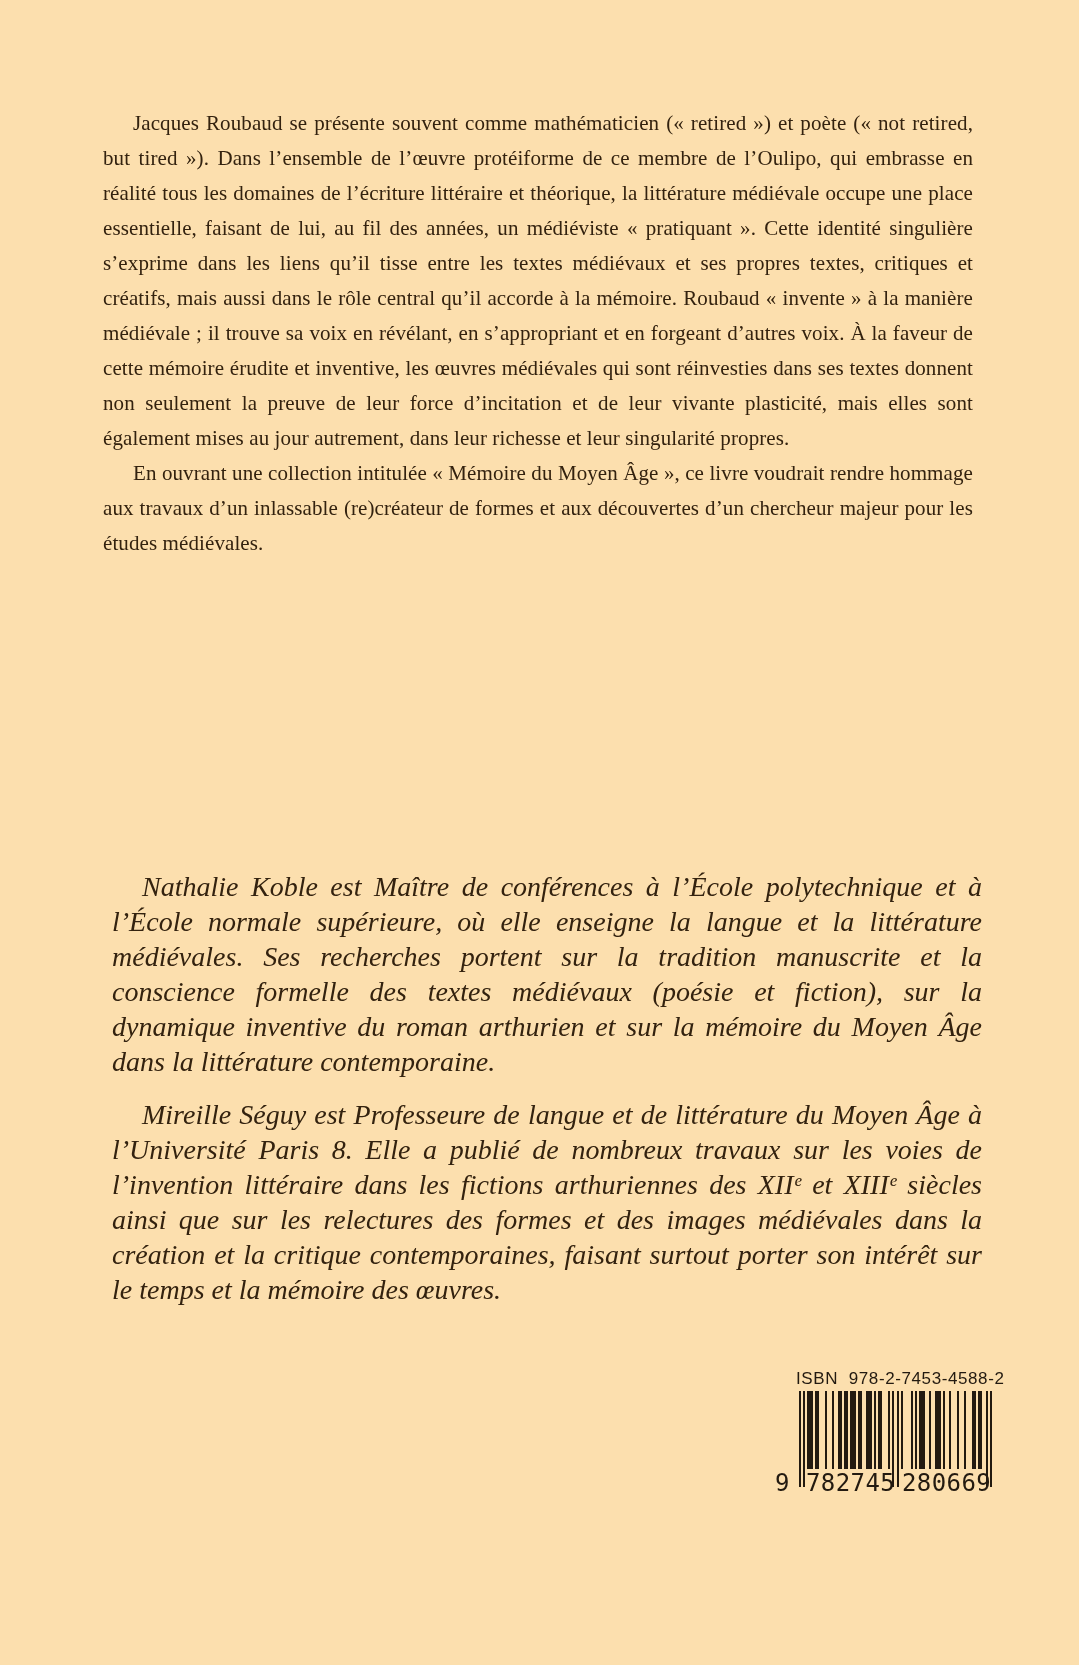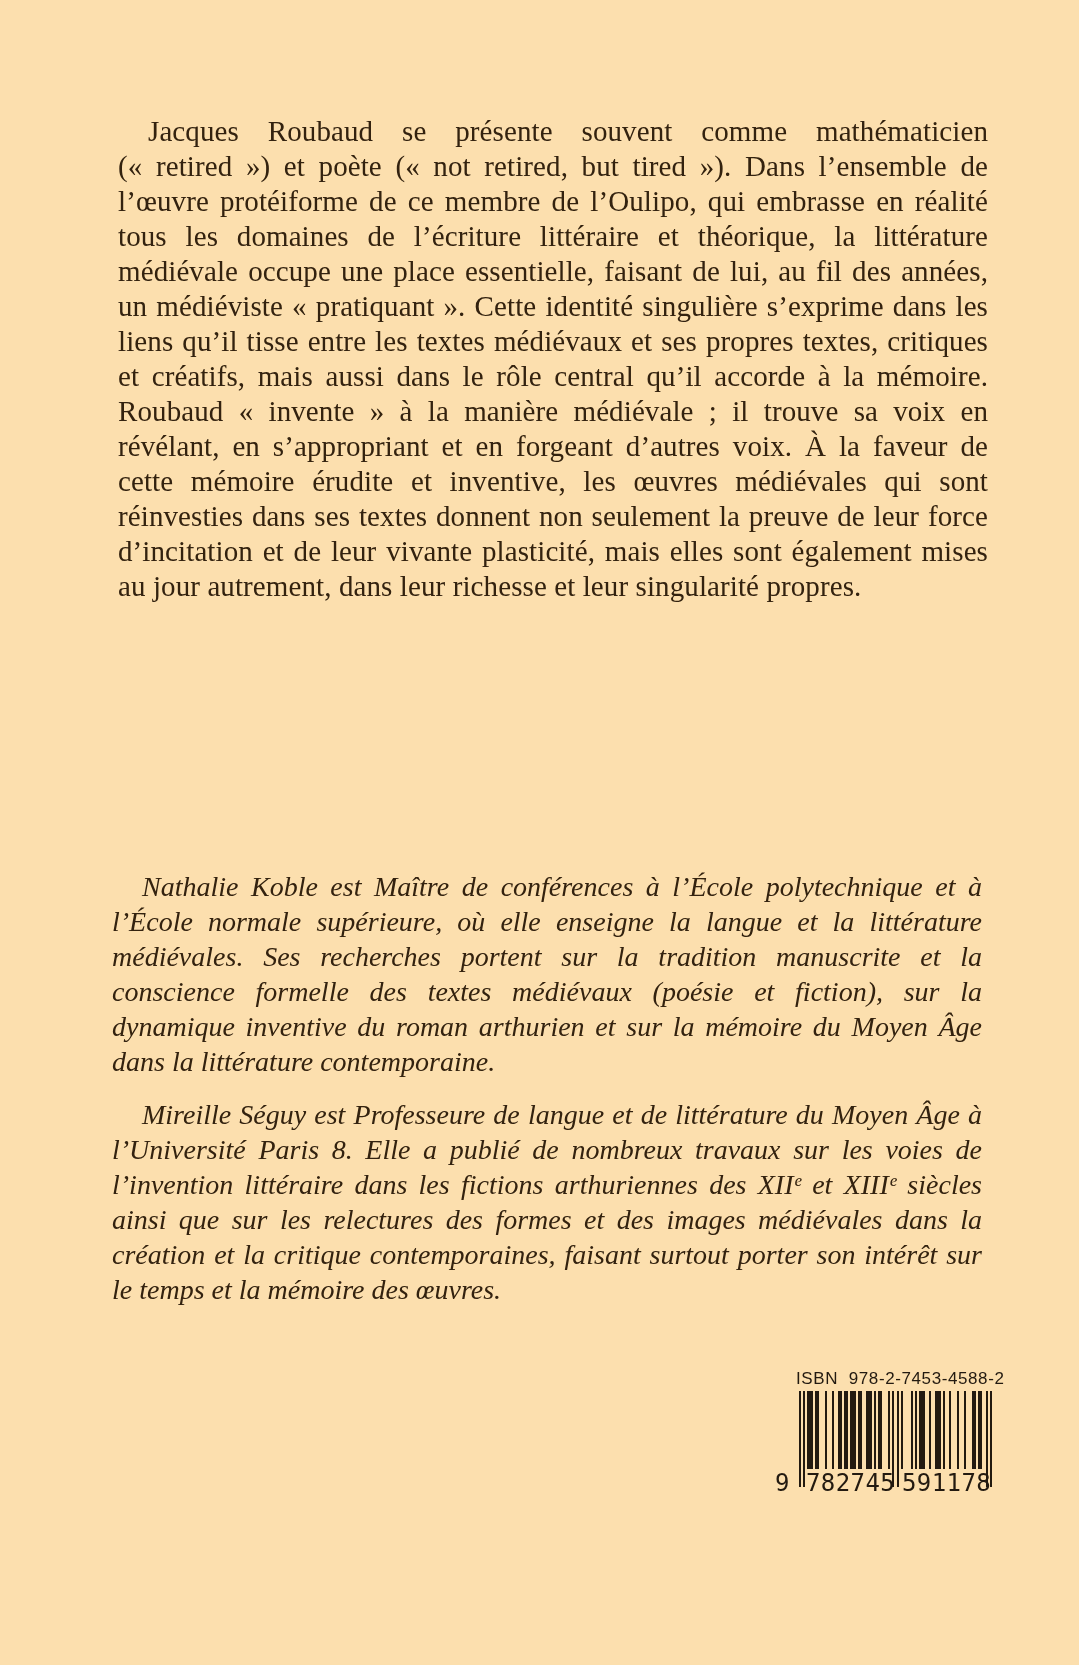--- a/index.html
+++ b/index.html
@@ -11,25 +11,24 @@
     overflow: hidden;
   }
   .cover {
     position: relative;
     width: 1079px; height: 1665px;
     background: #fcdfae;
   }
   
   .blurb {
     position: absolute;
-    left: 103px; top: 114px; width: 870px;
-    font-size: 29px; line-height: 35px;
+    left: 103px; top: 106px; width: 870px;
+    font-size: 21px; line-height: 35px;
     text-align: justify;
     letter-spacing: 0.1px;
-    margin-left: 15px;
   }
   .blurb p { margin: 0; text-indent: 30px; }
   
   .bios {
     position: absolute;
     left: 103px; top: 869px; width: 870px;
     font-size: 28px; line-height: 35px;
     font-style: italic;
     text-align: justify;
     margin-left: 9px;
@@ -76,20 +75,21 @@
   .bc-group1 { left: 7px;   width: 78px; letter-spacing: 0.4px; text-align: right; }
   .bc-group2 { left: 103px; width: 85px; letter-spacing: 0.4px; }
 </style>
 </head>
 <body>
 
 <div class="cover">
 
   <div class="blurb">
     <p>Jacques Roubaud se présente souvent comme mathématicien («&nbsp;retired&nbsp;») et poète («&nbsp;not retired, but tired&nbsp;»). Dans l’ensemble de l’œuvre protéiforme de ce membre de l’Oulipo, qui embrasse en réalité tous les domaines de l’écriture littéraire et théorique, la littérature médiévale occupe une place essentielle, faisant de lui, au fil des années, un médiéviste «&nbsp;pratiquant&nbsp;». Cette identité singulière s’exprime dans les liens qu’il tisse entre les textes médiévaux et ses propres textes, critiques et créatifs, mais aussi dans le rôle central qu’il accorde à la mémoire. Roubaud «&nbsp;invente&nbsp;» à la manière médiévale&nbsp;; il trouve sa voix en révélant, en s’appropriant et en forgeant d’autres voix. À la faveur de cette mémoire érudite et inventive, les œuvres médiévales qui sont réinvesties dans ses textes donnent non seulement la preuve de leur force d’incitation et de leur vivante plasticité, mais elles sont également mises au jour autrement, dans leur richesse et leur singularité propres.</p>
+    <p>En ouvrant une collection intitulée «&nbsp;Mémoire du Moyen Âge&nbsp;», ce livre voudrait rendre hommage aux travaux d’un inlassable (re)créateur de formes et aux découvertes d’un chercheur majeur pour les études médiévales.</p>
   </div>
 
   <div class="bios">
     <p>Nathalie Koble est Maître de conférences à l’École polytechnique et à l’École normale supérieure, où elle enseigne la langue et la littérature médiévales. Ses recherches portent sur la tradition manuscrite et la conscience formelle des textes médiévaux (poésie et fiction), sur la dynamique inventive du roman arthurien et sur la mémoire du Moyen Âge dans la littérature contemporaine.</p>
     <p>Mireille Séguy est Professeure de langue et de littérature du Moyen Âge à l’Université Paris 8. Elle a publié de nombreux travaux sur les voies de l’invention littéraire dans les fictions arthuriennes des XIIᵉ et XIIIᵉ siècles ainsi que sur les relectures des formes et des images médiévales dans la création et la critique contemporaines, faisant surtout porter son intérêt sur le temps et la mémoire des œuvres.</p>
   </div>
 
 
   <div class="barcode-block">
     <div class="isbn-label">ISBN&nbsp; 978-2-7453-4588-2</div>
@@ -137,16 +137,16 @@
         <rect x="164.56" y="0" width="2.03" height="78"></rect>
         <rect x="172.68" y="0" width="2.03" height="78"></rect>
         <rect x="174.72" y="0" width="2.03" height="78"></rect>
         <rect x="178.78" y="0" width="2.03" height="78"></rect>
         <rect x="180.81" y="0" width="2.03" height="78"></rect>
         <rect x="186.91" y="0" width="2.03" height="96"></rect>
         <rect x="190.97" y="0" width="2.03" height="96"></rect>
       </svg>
     <span class="bc-digits bc-first">9</span>
     <span class="bc-digits bc-group1">782745</span>
-    <span class="bc-digits bc-group2">591178</span>
+    <span class="bc-digits bc-group2">280669</span>
   </div>
 
 </div>
 
 </body></html>

